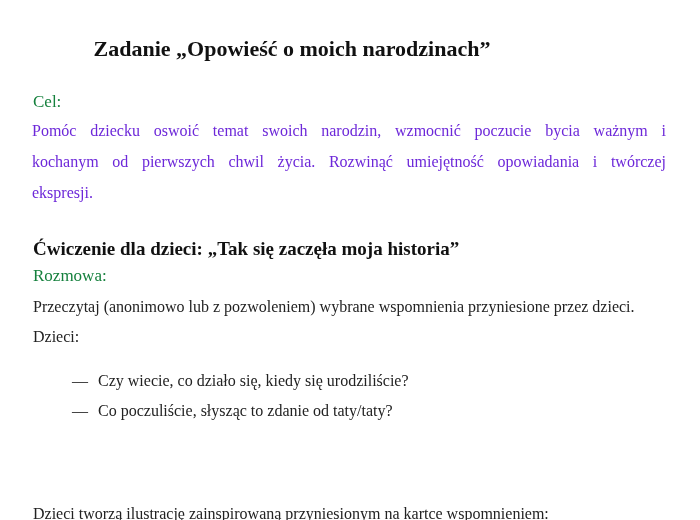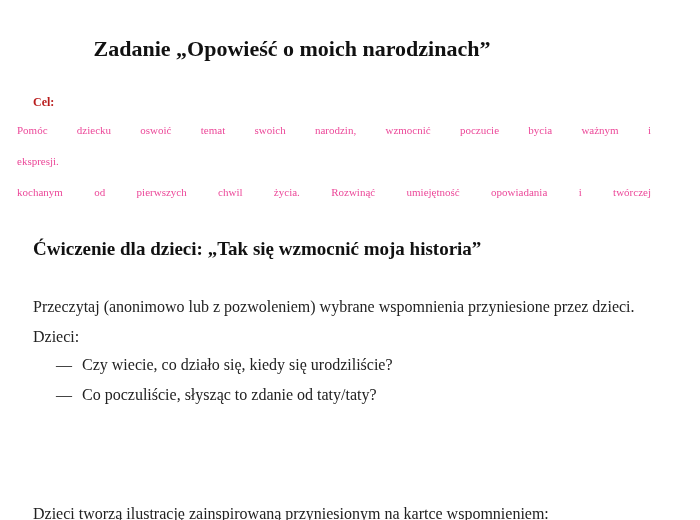--- a/index.html
+++ b/index.html
@@ -29,32 +29,32 @@
       width: 584px;
       text-align: center;
       font-weight: bold;
       font-size: 22px;
       line-height: 28px;
       color: #111111;
     }
     .section-label {
       position: absolute;
       left: 33px;
-      font-weight: bold;
-      font-size: 12px;
+      font-weight: normal;
+      font-size: 17px;
       line-height: 20px;
-      color: #b91c1c;
+      color: #15803d;
     }
     .para {
       position: absolute;
-      left: 17px;
+      left: 32px;
       width: 634px;
-      font-size: 11px;
+      font-size: 16px;
       line-height: 31px;
-      color: #ec4899;
+      color: #6d28d9;
     }
     .para .line {
       display: block;
       text-align: justify;
       text-align-last: justify;
       white-space: nowrap;
     }
     .para .line.last {
       text-align-last: left;
     }
@@ -72,21 +72,21 @@
       left: 33px;
       font-size: 16px;
       line-height: 20px;
       color: #222222;
       white-space: nowrap;
     }
     .bullets {
       position: absolute;
       left: 56px;
       top: 355px;
-      margin: 0;
+      margin: 16px;
       padding: 0;
       list-style: none;
     }
     .bullets li {
       font-size: 16px;
       line-height: 20px;
       height: 30px;
       color: #222222;
       white-space: nowrap;
     }
@@ -99,26 +99,27 @@
 <body>
 
 <div class="page">
 
   <div class="title">Zadanie „Opowieść o moich narodzinach”</div>
 
   <div class="section-label" style="top:92px;">Cel:</div>
 
   <div class="para" style="top:115px;">
     <span class="line">Pomóc dziecku oswoić temat swoich narodzin, wzmocnić poczucie bycia ważnym i</span>
+    <span class="line">kochanym od pierwszych chwil życia. Rozwinąć umiejętność opowiadania i twórczej</span>
     <span class="line last">ekspresji.</span>
-    <span class="line">kochanym od pierwszych chwil życia. Rozwinąć umiejętność opowiadania i twórczej</span>
   </div>
 
-  <div class="heading2">Ćwiczenie dla dzieci: „Tak się wzmocnić moja historia”</div>
+  <div class="heading2">Ćwiczenie dla dzieci: „Tak się zaczęła moja historia”</div>
 
+  <div class="section-label" style="top:266px;">Rozmowa:</div>
 
   <div class="text-line" style="top:297px;">Przeczytaj (anonimowo lub z pozwoleniem) wybrane wspomnienia przyniesione przez dzieci.</div>
 
   <div class="text-line" style="top:327px;">Dzieci:</div>
 
   <ul class="bullets">
     <li>
       <span class="dash">—</span><span>Czy wiecie, co działo się, kiedy się urodziliście?</span>
     </li>
     <li>

